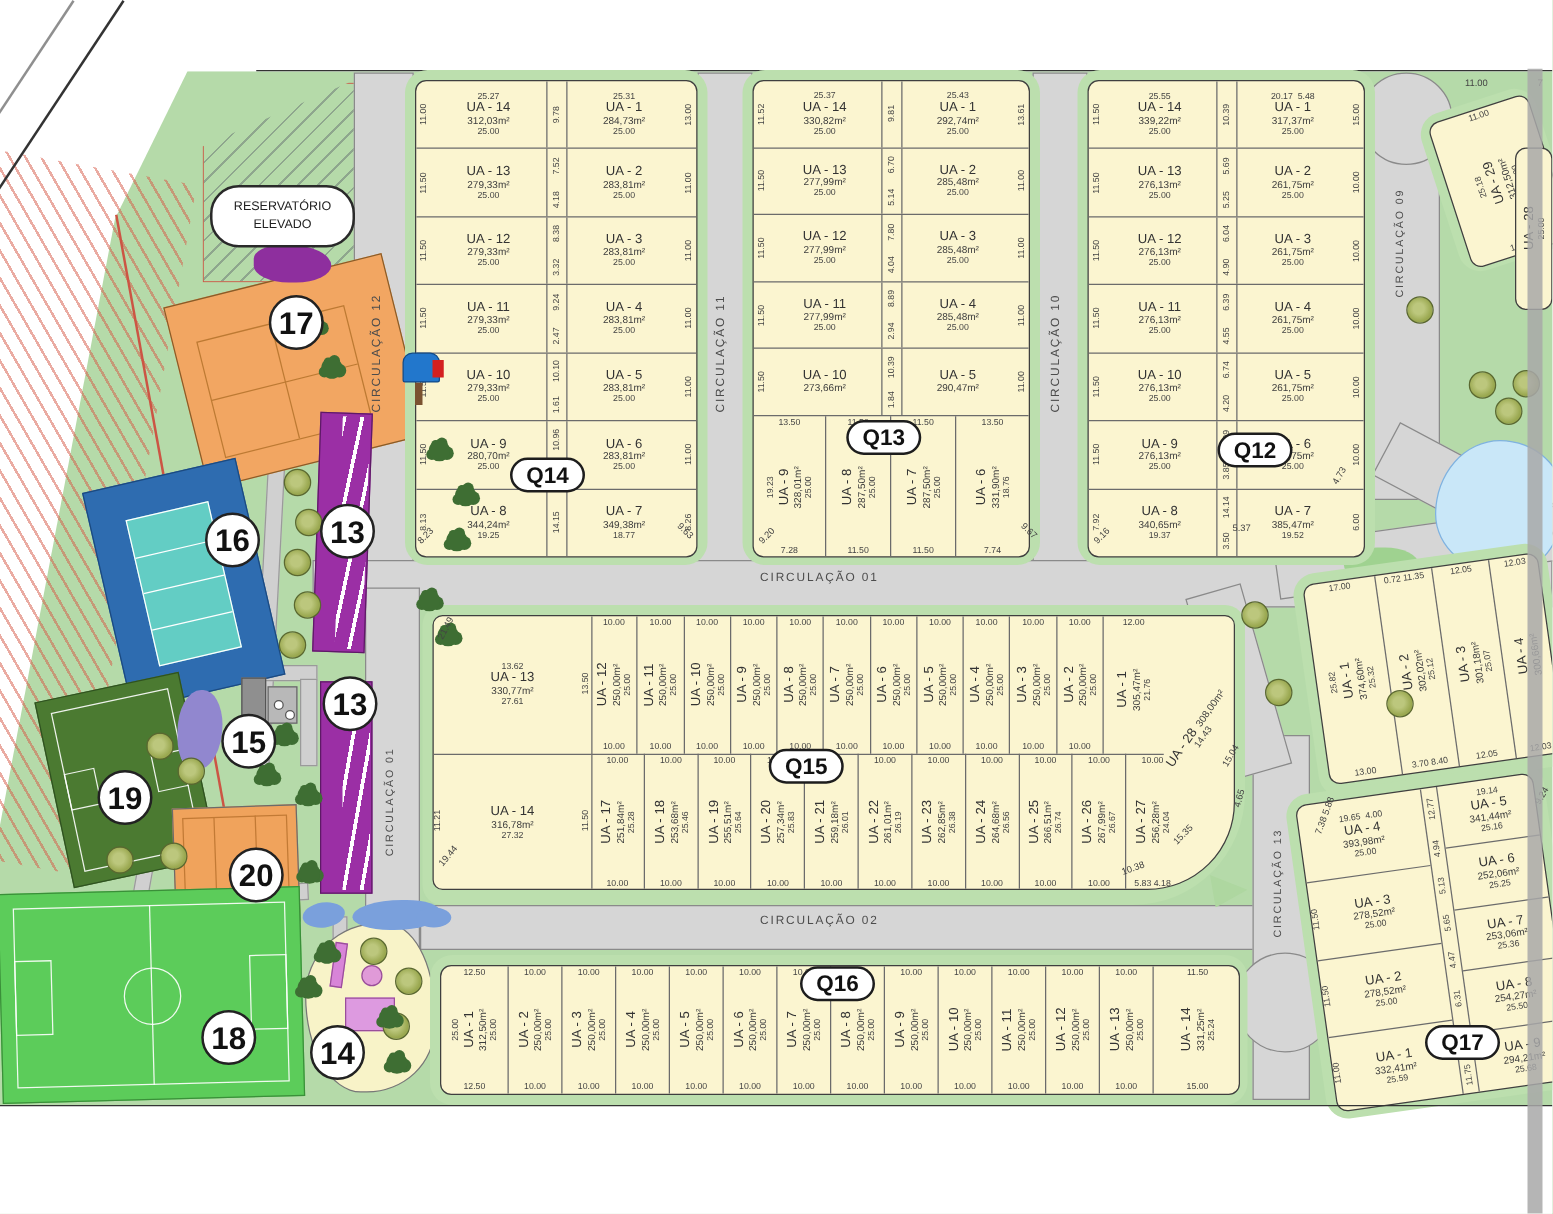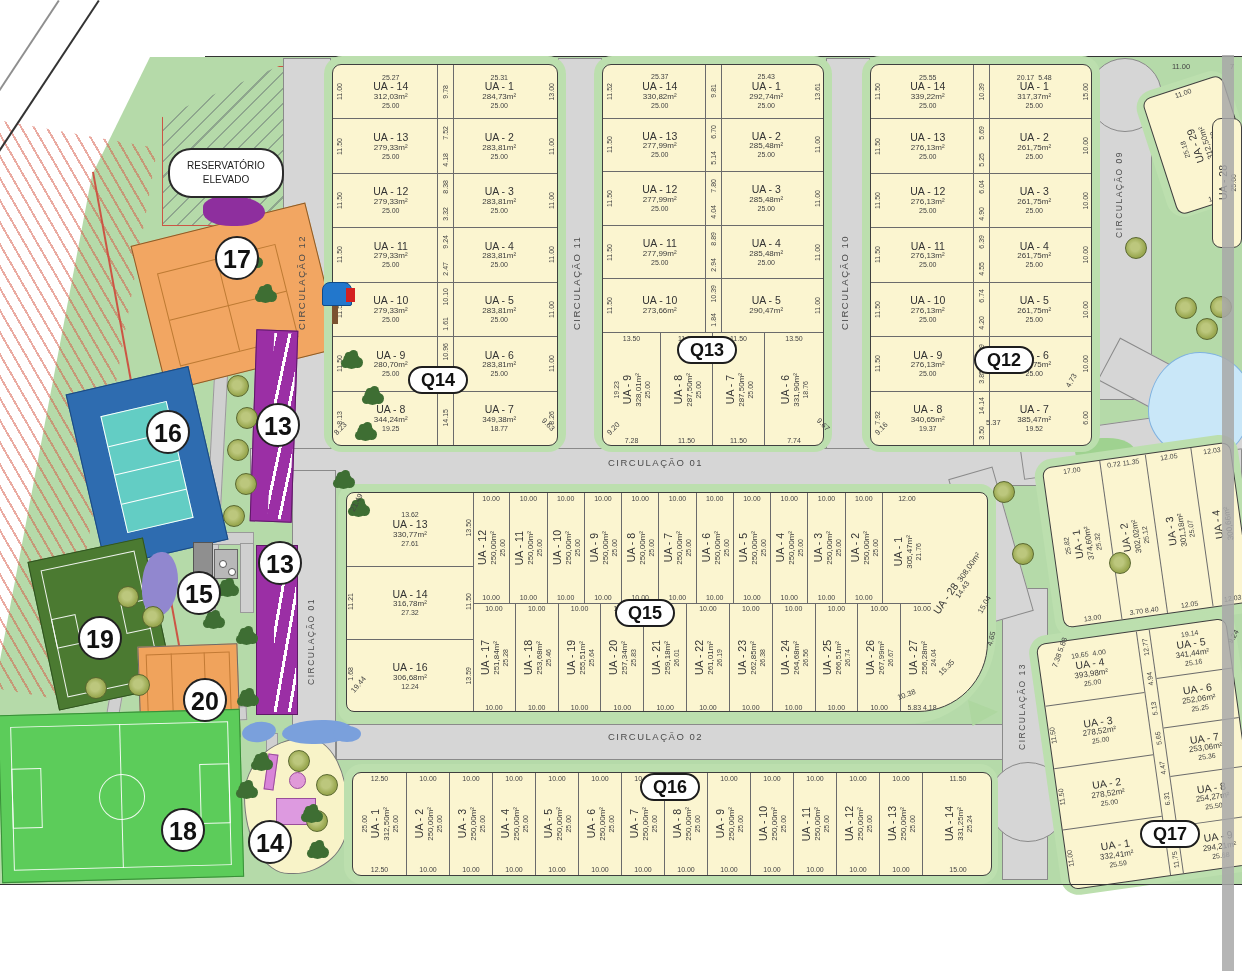--- a/index.html
+++ b/index.html
@@ -685,27 +685,20 @@
           <div class="ar">330,77m²</div>
           <div class="dim">27.61</div>
         </div>
         <div class="cell">
           <span class="vtext edim le">11.21</span>
           <span class="vtext edim re">11.50</span>
           <div class="nm">UA - 14</div>
           <div class="ar">316,78m²</div>
           <div class="dim">27.32</div>
         </div>
-        <div class="cell">
-          <span class="vtext edim le">1.68</span>
-          <span class="vtext edim re">13.59</span>
-          <div class="nm">UA - 16</div>
-          <div class="ar">306,68m²</div>
-          <div class="dim">12.24</div>
-        </div>
       </div>
     <div class="vstrip" id="q15-top" style="position:absolute;left:126px;top:0;width:458px;height:110px;border-bottom:1px solid #6b6b6b">
         <div class="vcell">
           <div class="dim">10.00</div>
           <div class="vt">
             <span class="vnm">UA - 12</span>
             <span class="var">250,00m²</span>
             <span class="vdm vtext">25.00</span>
           </div>
           <div class="dim">10.00</div>
@@ -1169,21 +1162,21 @@
   <div class="rlab v" style="left:1017px;top:640px;height:110px;font-size:8.5px">CIRCULAÇÃO 13</div>
 
   <div class="qlab" style="left:408px;top:366px">Q14</div>
   <div class="qlab" style="left:677px;top:336px">Q13</div>
   <div class="qlab" style="left:974px;top:346px">Q12</div>
   <div class="qlab" style="left:615px;top:599px">Q15</div>
   <div class="qlab" style="left:640px;top:773px">Q16</div>
   <div class="qlab" style="left:1140px;top:820px">Q17</div>
 
   <div class="numc" style="left:215px;top:236px">17</div>
-  <div class="numc" style="left:146px;top:410px">16</div>
+  <div class="numc" style="left:164px;top:410px">16</div>
   <div class="numc" style="left:177px;top:571px">15</div>
   <div class="numc" style="left:256px;top:403px">13</div>
   <div class="numc" style="left:258px;top:541px">13</div>
   <div class="numc" style="left:78px;top:616px">19</div>
   <div class="numc" style="left:183px;top:678px">20</div>
   <div class="numc" style="left:161px;top:808px">18</div>
   <div class="numc" style="left:248px;top:820px">14</div>
 
 
   <div class="abs" style="left:1222px;top:55px;width:12px;height:916px;background:#a8a8a8;opacity:.85;z-index:70"></div>

